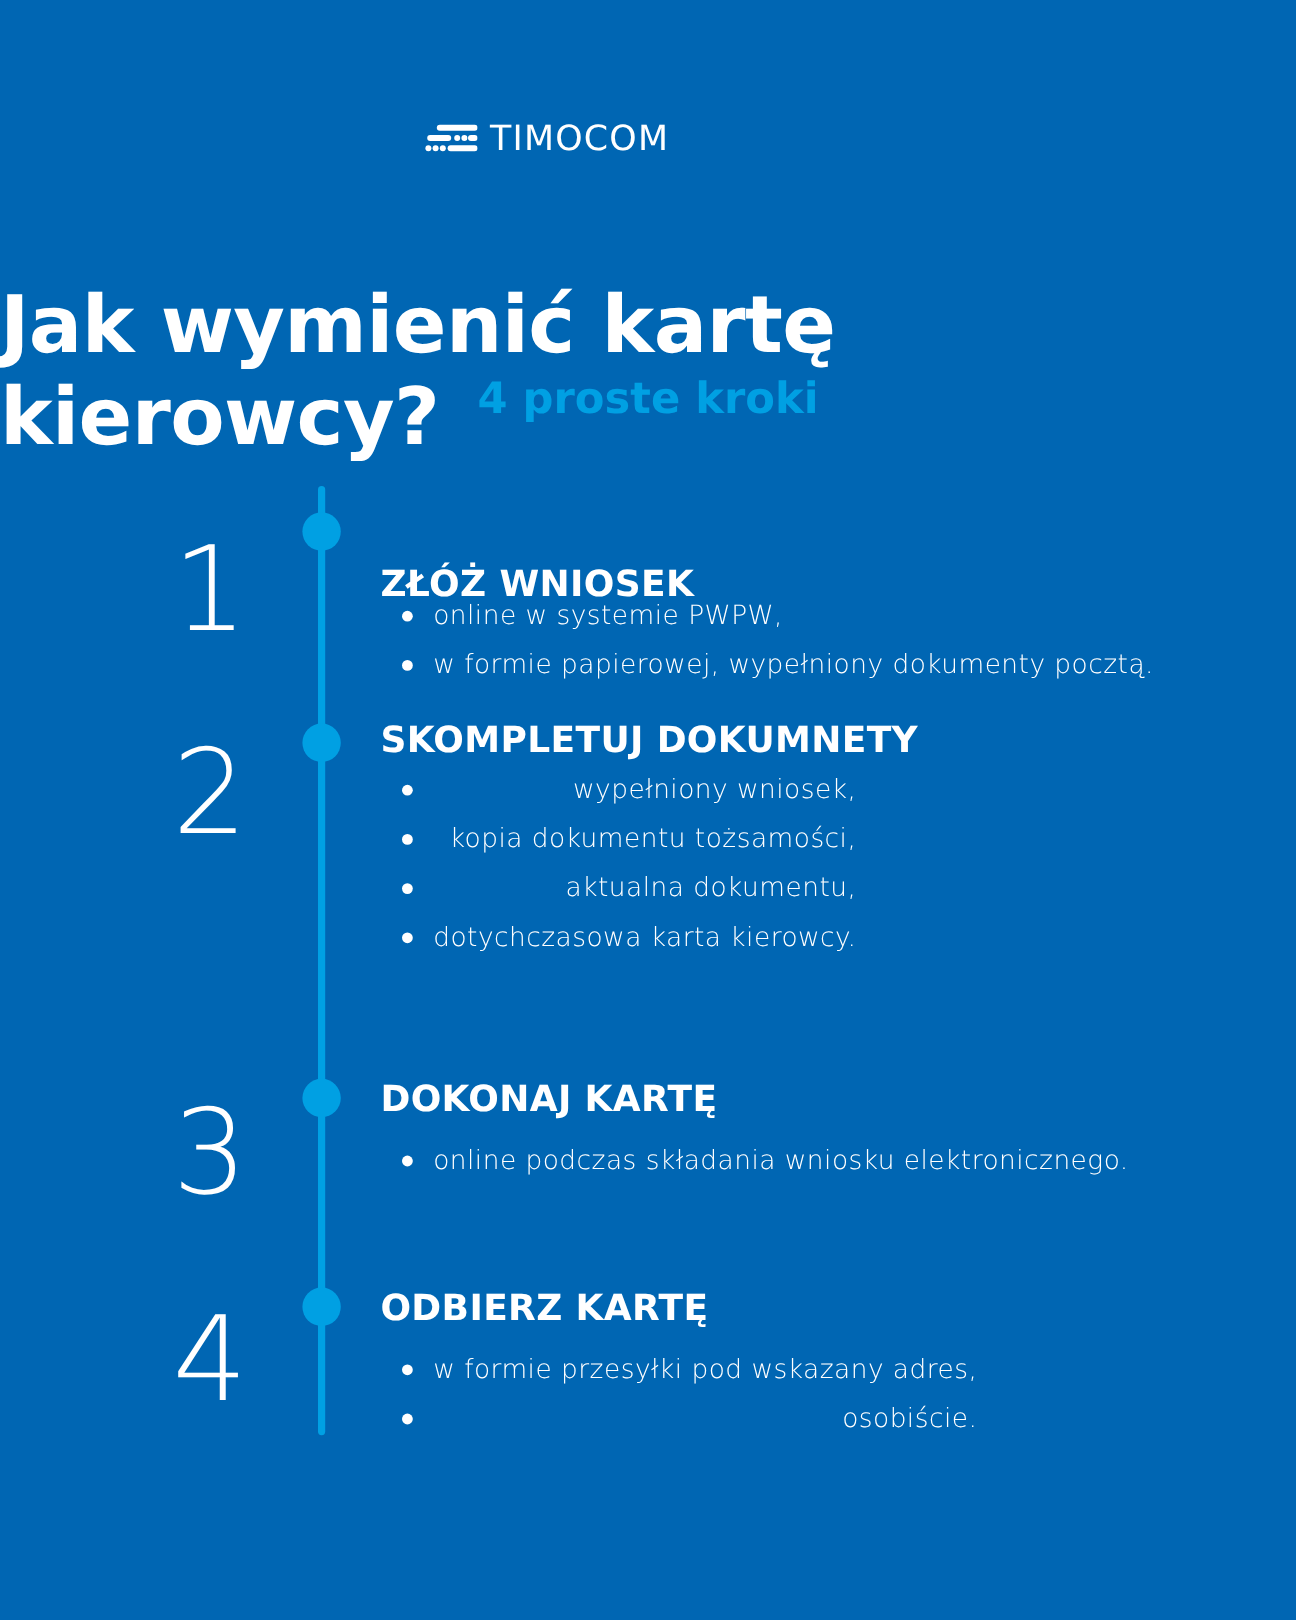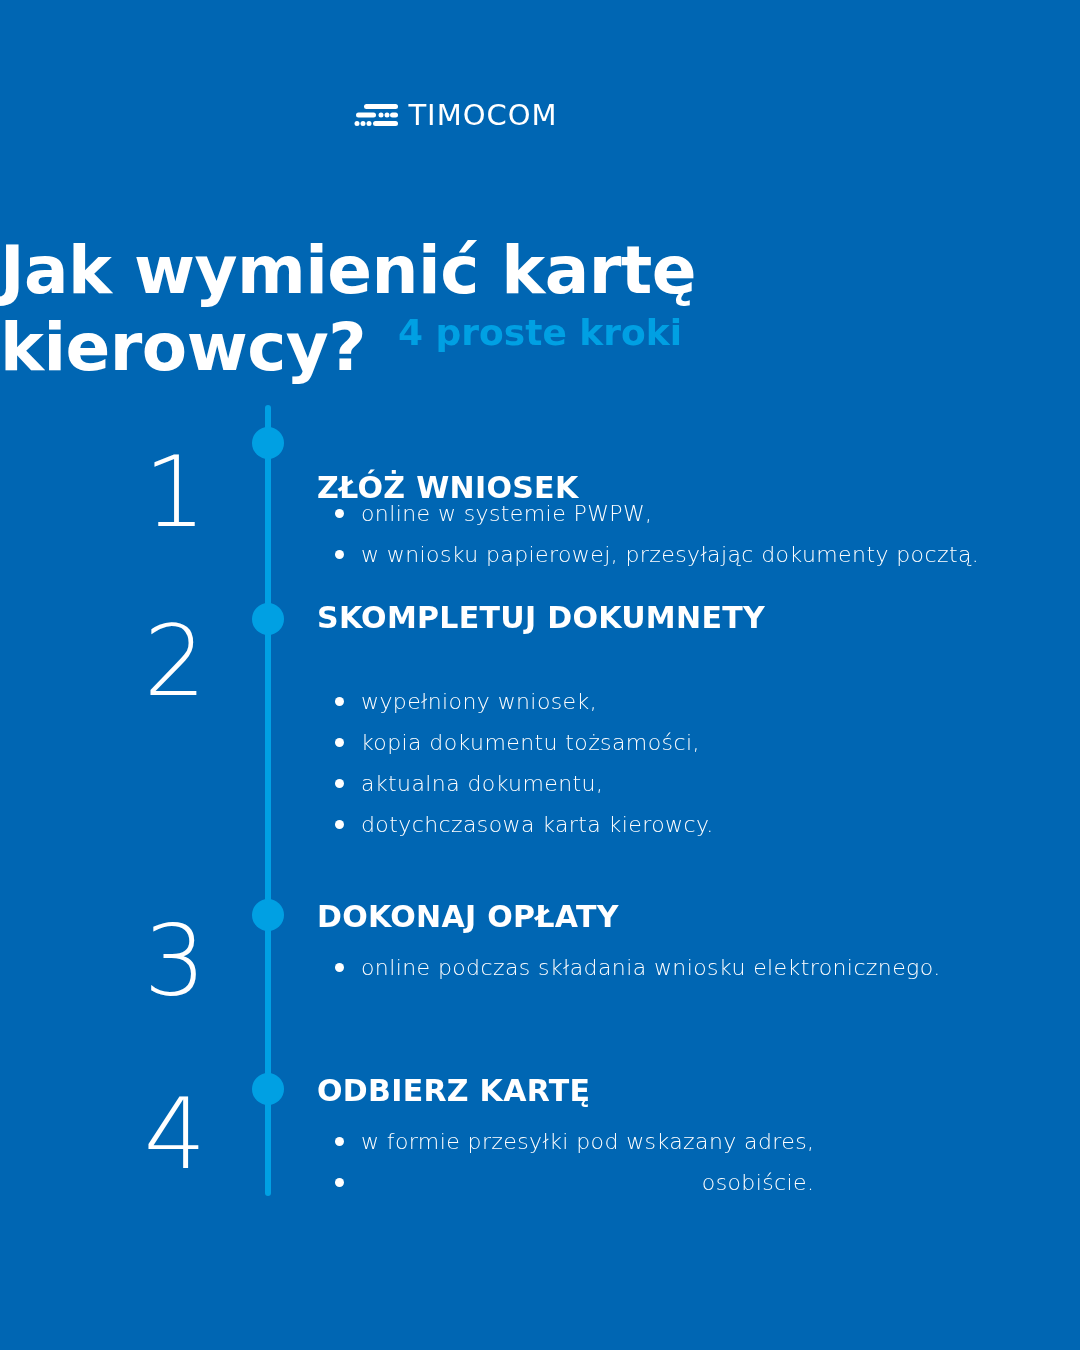--- a/index.html
+++ b/index.html
@@ -156,40 +156,40 @@
 <div class="subtitle">4 proste kroki</div>
 
 <div class="timeline-line"></div>
 
 <div class="step" style="top:0;">
   <div class="step-number" style="top:443px;">1</div>
   <div class="step-dot" style="top:427px;"></div>
   <div class="step-title" style="top:428px;margin-top:45px;">ZŁÓŻ WNIOSEK</div>
   <ul class="step-list" style="top:493px;">
     <li><span class="bullet"></span><span>online w systemie PWPW,</span></li>
-    <li><span class="bullet"></span><span>w wniosku papierowej, przesyłając dokumenty pocztą.</span></li>
+    <li><span class="bullet"></span><span>w formie papierowej, wypełniony dokumenty pocztą.</span></li>
   </ul>
 </div>
 
 <div class="step" style="top:0;">
   <div class="step-number" style="top:612px;">2</div>
   <div class="step-dot" style="top:603px;"></div>
   <div class="step-title" style="top:603px;">SKOMPLETUJ DOKUMNETY</div>
-  <ul class="step-list" style="top:681px;">
+  <ul class="step-list" style="top:638px;text-align:right;">
     <li><span class="bullet"></span><span>wypełniony wniosek,</span></li>
     <li><span class="bullet"></span><span>kopia dokumentu tożsamości,</span></li>
     <li><span class="bullet"></span><span>aktualna dokumentu,</span></li>
     <li><span class="bullet"></span><span>dotychczasowa karta kierowcy.</span></li>
   </ul>
 </div>
 
 <div class="step" style="top:0;">
   <div class="step-number" style="top:912px;">3</div>
   <div class="step-dot" style="top:899px;"></div>
-  <div class="step-title" style="top:902px;">DOKONAJ OPŁATY</div>
+  <div class="step-title" style="top:902px;">DOKONAJ KARTĘ</div>
   <ul class="step-list" style="top:947px;">
     <li><span class="bullet"></span><span>online podczas składania wniosku elektronicznego.</span></li>
   </ul>
 </div>
 
 <div class="step" style="top:0;">
   <div class="step-number" style="top:1085px;">4</div>
   <div class="step-dot" style="top:1073px;"></div>
   <div class="step-title" style="top:1076px;">ODBIERZ KARTĘ</div>
   <ul class="step-list" style="top:1121px;text-align:right;">

